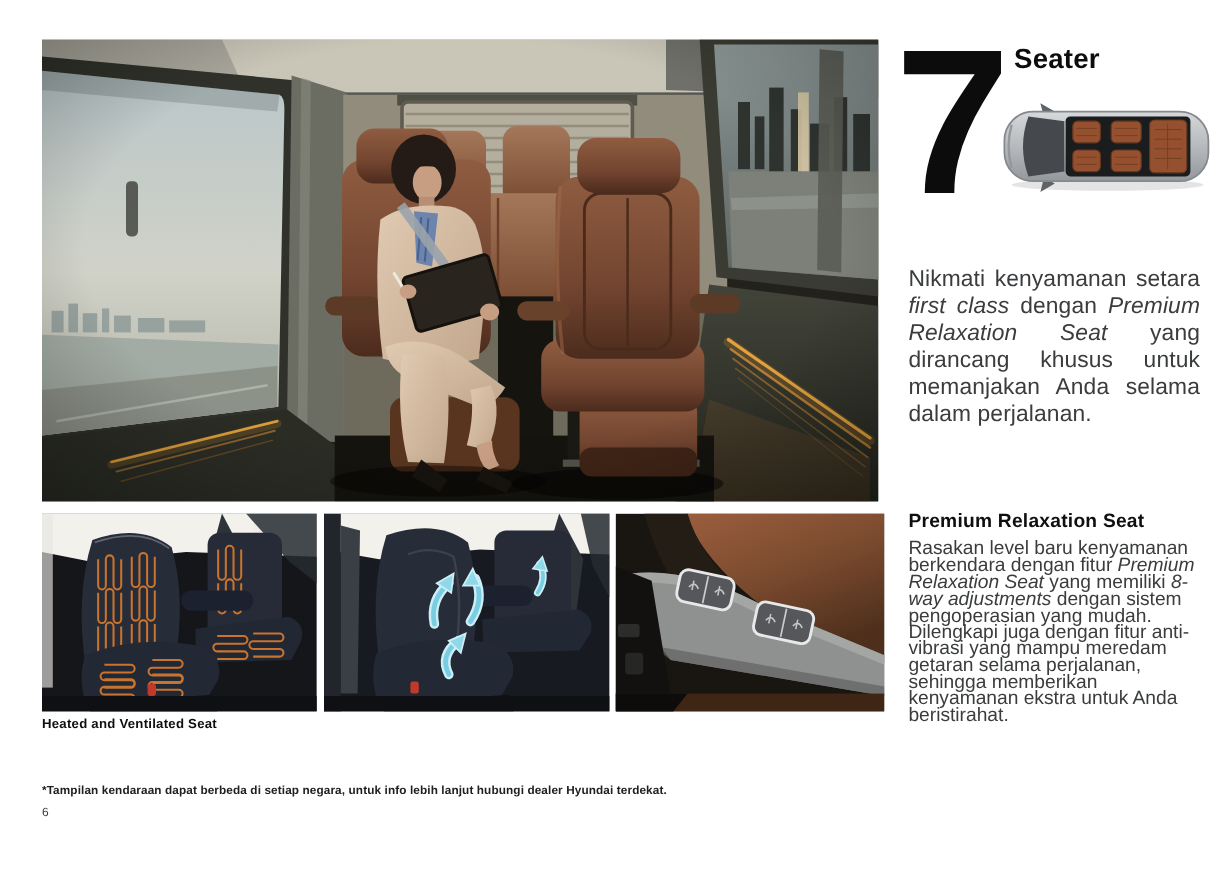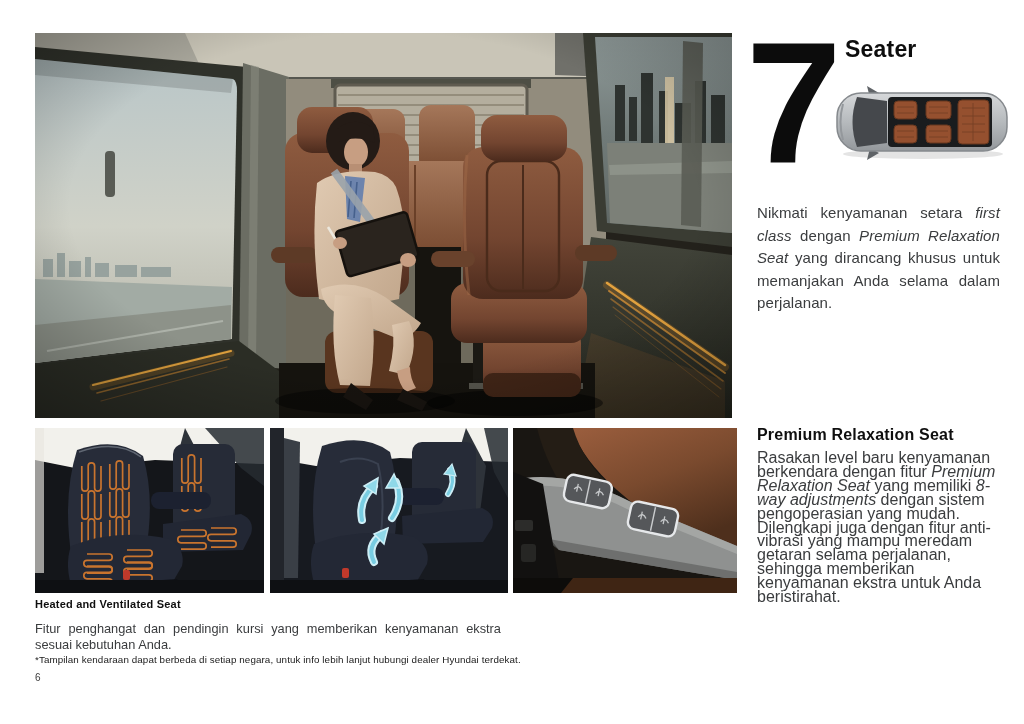--- a/index.html
+++ b/index.html
@@ -3,28 +3,28 @@
 <meta charset="utf-8">
 <style>
   html,body{margin:0;padding:0;background:#ffffff;}
   body{width:1024px;height:724px;font-family:"Liberation Sans",sans-serif;-webkit-font-smoothing:antialiased;}
   .page{position:relative;width:1024px;height:724px;background:#fff;overflow:hidden;}
   .abs{position:absolute;}
   .photo{display:block;}
   
   .seven{left:746px;top:16px;font-size:172px;font-weight:bold;line-height:1;color:#0c0c0c;letter-spacing:-6px;}
   .seater-label{left:845px;top:36px;font-size:23px;font-weight:bold;color:#0d0d0d;letter-spacing:.2px;text-align:right;}
-  .intro{left:757px;top:187px;width:243px;font-size:15px;line-height:22.6px;color:#3a3c3e;text-align:justify;letter-spacing:.1px;}
+  .intro{left:757px;top:203px;width:243px;font-size:19px;line-height:22.6px;color:#3a3c3e;text-align:justify;letter-spacing:.1px;}
   .intro em,.prs-body em{font-style:italic;}
   .prs-head{left:757px;top:426px;font-size:16px;font-weight:bold;color:#0f0f0f;letter-spacing:.2px;}
   .prs-body{left:757px;top:451px;width:252px;font-size:16px;line-height:13.9px;color:#3a3c3e;}
   
   .hv-head{left:35px;top:598px;font-size:11px;font-weight:bold;color:#0f0f0f;letter-spacing:.2px;}
   .hv-body{left:35px;top:621px;width:466px;font-size:12.8px;line-height:15.8px;color:#3a3c3e;text-align:justify;}
-  .footnote{left:35px;top:654px;width:700px;font-size:9.8px;font-weight:normal;color:#202020;letter-spacing:.1px;}
+  .footnote{left:35px;top:654px;width:700px;font-size:9.8px;font-weight:bold;color:#202020;letter-spacing:.1px;}
   .pagenum{left:35px;top:672px;font-size:10px;color:#3c3c3c;}
 </style>
 </head>
 <body>
 
 <div class="page">
 
   <svg class="abs photo" style="left:35px;top:33px" width="697" height="385" viewBox="0 0 697 385" role="img" aria-label="Van interior with two brown premium relaxation seats, a passenger reading a tablet, city skyline through the windows">
     <defs>
       <linearGradient id="gSkyL" x1="0" y1="0" x2="0" y2="1">
@@ -376,18 +376,17 @@
     </g>
   </svg>
 
   <p class="abs intro"><span>Nikmati kenyamanan setara </span><em>first class</em><span> dengan </span><em>Premium Relaxation Seat</em><span> yang dirancang khusus untuk memanjakan Anda selama dalam perjalanan.</span></p>
 
   <h3 class="abs prs-head" style="margin:0">Premium Relaxation Seat</h3>
 
   <p class="abs prs-body" style="margin:0"><span>Rasakan level baru kenyamanan berkendara dengan fitur </span><em>Premium Relaxation Seat</em><span> yang memiliki </span><em>8-way adjustments</em><span> dengan sistem pengoperasian yang mudah. Dilengkapi juga dengan fitur anti-vibrasi yang mampu meredam getaran selama perjalanan, sehingga memberikan kenyamanan ekstra untuk Anda beristirahat.</span></p>
 
   <h3 class="abs hv-head" style="margin:0">Heated and Ventilated Seat</h3>
-  <p class="abs hv-body" style="margin:0">Fitur penghangat dan pendingin kursi yang memberikan kenyamanan ekstra sesuai kebutuhan Anda.</p>
 
   <div class="abs footnote">*Tampilan kendaraan dapat berbeda di setiap negara, untuk info lebih lanjut hubungi dealer Hyundai terdekat.</div>
   <div class="abs pagenum">6</div>
 
 </div>
 
 </body></html>

